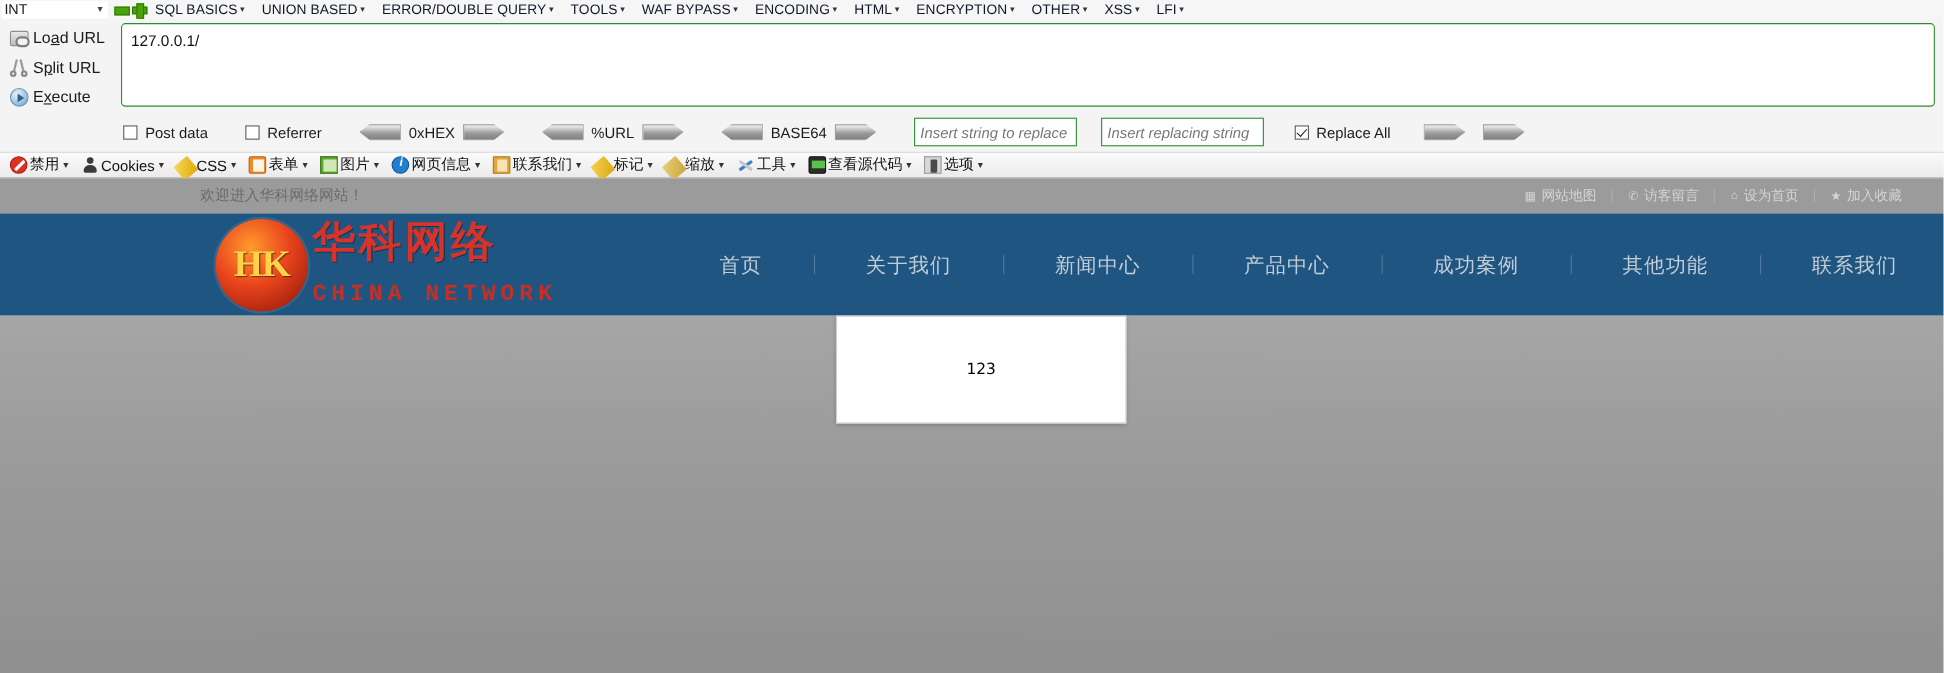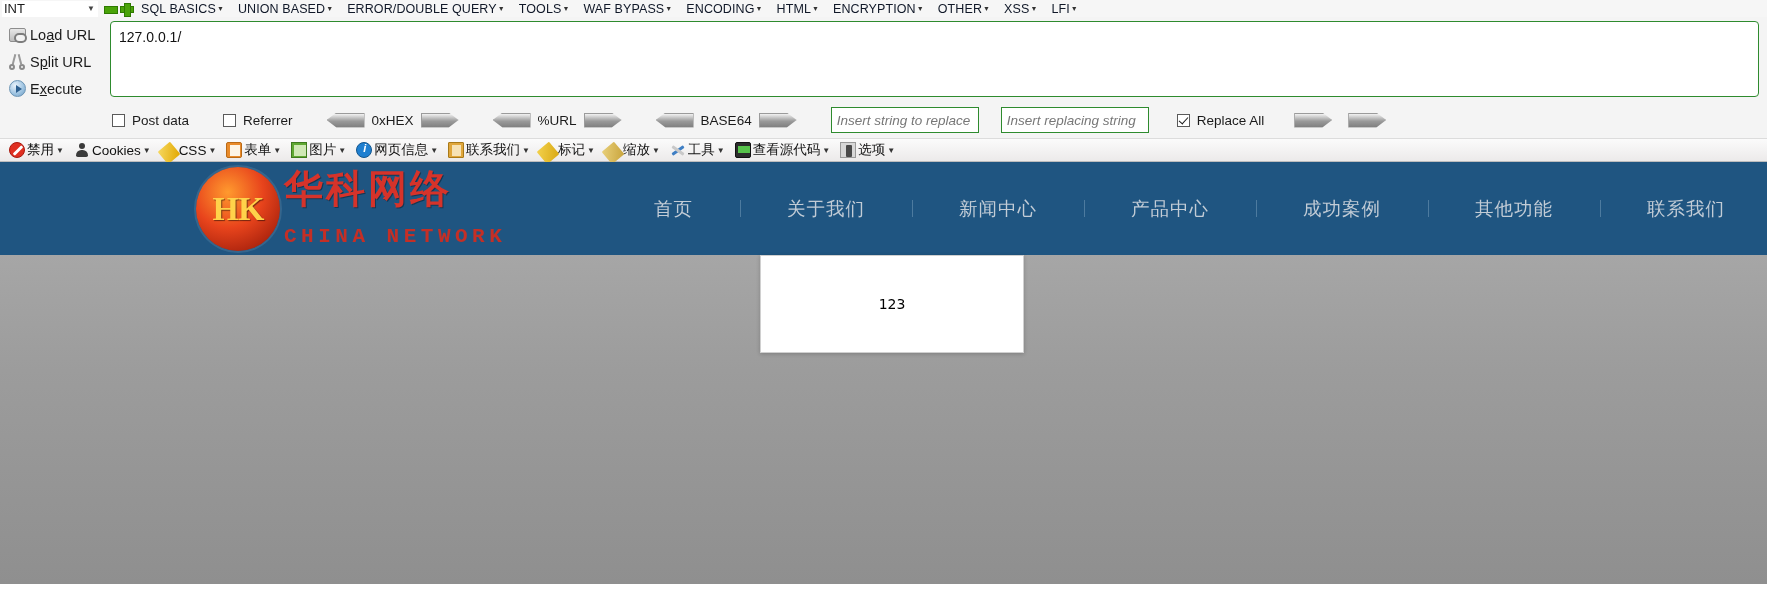--- a/index.html
+++ b/index.html
@@ -440,20 +440,44 @@
     <div class="cn-item">
       <span class="ci ci-opt"></span>
       <span class="ct">选项</span>
       <span class="cc">▼</span>
     </div>
   </div>
 </div>
 
 <div id="site">
 
+  <div class="site-top">
+    <div class="welcome">欢迎进入华科网络网站！</div>
+    <div class="tlinks">
+      <a class="tlink">
+        <span class="ti">▦</span>
+        <span>网站地图</span>
+      </a>
+      <span class="tsep"></span>
+      <a class="tlink">
+        <span class="ti">✆</span>
+        <span>访客留言</span>
+      </a>
+      <span class="tsep"></span>
+      <a class="tlink">
+        <span class="ti">⌂</span>
+        <span>设为首页</span>
+      </a>
+      <span class="tsep"></span>
+      <a class="tlink">
+        <span class="ti">★</span>
+        <span>加入收藏</span>
+      </a>
+    </div>
+  </div>
 
   <div class="site-nav">
     <div class="brand">
       <div class="brand-logo">
         <span>HK</span>
       </div>
       <div class="brand-txt">
         <div class="brand-cn">华科网络</div>
         <div class="brand-en">CHINA NETWORK</div>
       </div>

